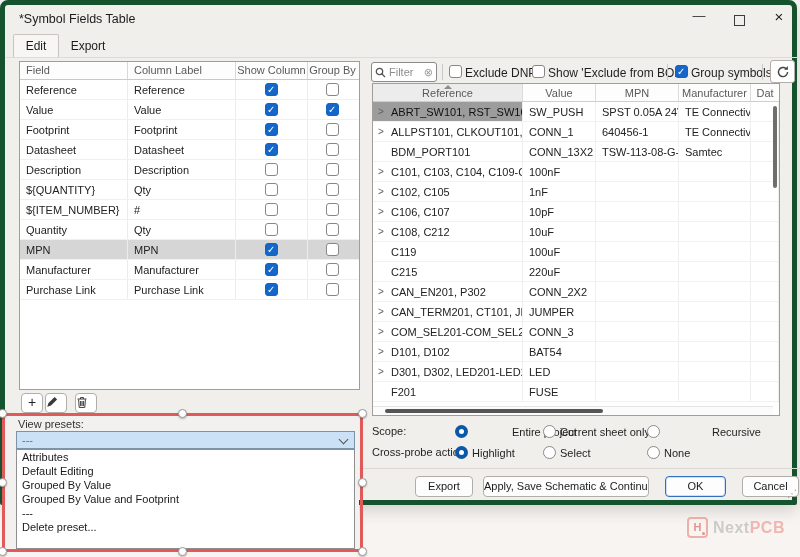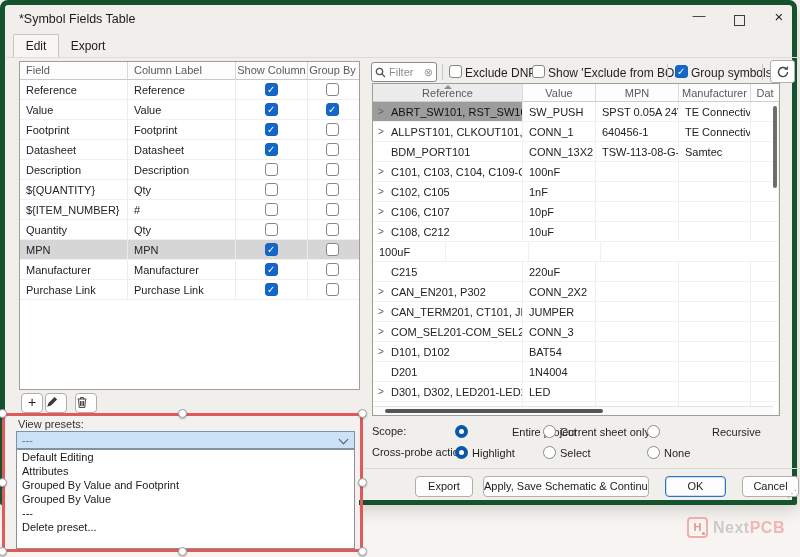--- a/index.html
+++ b/index.html
@@ -351,20 +351,24 @@
             <div class="bcell bcol0 refcell">
               <div class="exp">&gt;</div>
               <div class="reftxt">C108, C212</div>
             </div>
             <div class="bcell bcol1">10uF</div>
             <div class="bcell bcol2"></div>
             <div class="bcell bcol3"></div>
             <div class="bcell bcol4"></div>
           </div>
           <div class="brow">
+            <div class="bcell bcol0 refcell">
+              <div class="exp"></div>
+              <div class="reftxt">C119</div>
+            </div>
             <div class="bcell bcol1">100uF</div>
             <div class="bcell bcol2"></div>
             <div class="bcell bcol3"></div>
             <div class="bcell bcol4"></div>
           </div>
           <div class="brow">
             <div class="bcell bcol0 refcell">
               <div class="exp"></div>
               <div class="reftxt">C215</div>
             </div>
@@ -402,30 +406,20 @@
             <div class="bcell bcol2"></div>
             <div class="bcell bcol3"></div>
             <div class="bcell bcol4"></div>
           </div>
           <div class="brow">
             <div class="bcell bcol0 refcell">
               <div class="exp">&gt;</div>
               <div class="reftxt">D101, D102</div>
             </div>
             <div class="bcell bcol1">BAT54</div>
-            <div class="bcell bcol2"></div>
-            <div class="bcell bcol3"></div>
-            <div class="bcell bcol4"></div>
-          </div>
-          <div class="brow">
-            <div class="bcell bcol0 refcell">
-              <div class="exp"></div>
-              <div class="reftxt">D201</div>
-            </div>
-            <div class="bcell bcol1">1N4004</div>
             <div class="bcell bcol2"></div>
             <div class="bcell bcol3"></div>
             <div class="bcell bcol4"></div>
           </div>
           <div class="brow">
             <div class="bcell bcol0 refcell">
               <div class="exp">&gt;</div>
               <div class="reftxt">D301, D302, LED201-LED205</div>
             </div>
             <div class="bcell bcol1">LED</div>
@@ -477,24 +471,24 @@
     <div class="grip">⋰</div>
   </div>
 
   <div class="pback"></div>
   <div class="plabel">View presets:</div>
   <div class="combo">
     <span>---</span>
     <span class="chev"></span>
   </div>
   <div class="plist" id="plist">
+      <div class="pitem">Attributes</div>
       <div class="pitem">Default Editing</div>
-      <div class="pitem">Attributes</div>
+      <div class="pitem">Grouped By Value</div>
       <div class="pitem">Grouped By Value and Footprint</div>
-      <div class="pitem">Grouped By Value</div>
       <div class="pitem">---</div>
       <div class="pitem">Delete preset...</div>
     </div>
 
   <div class="ann"></div>
   <div class="hnd" style="left:-2px;top:409px"></div>
   <div class="hnd" style="left:178px;top:409px"></div>
   <div class="hnd" style="left:358px;top:409px"></div>
   <div class="hnd" style="left:-2px;top:478px"></div>
   <div class="hnd" style="left:358px;top:478px"></div>

